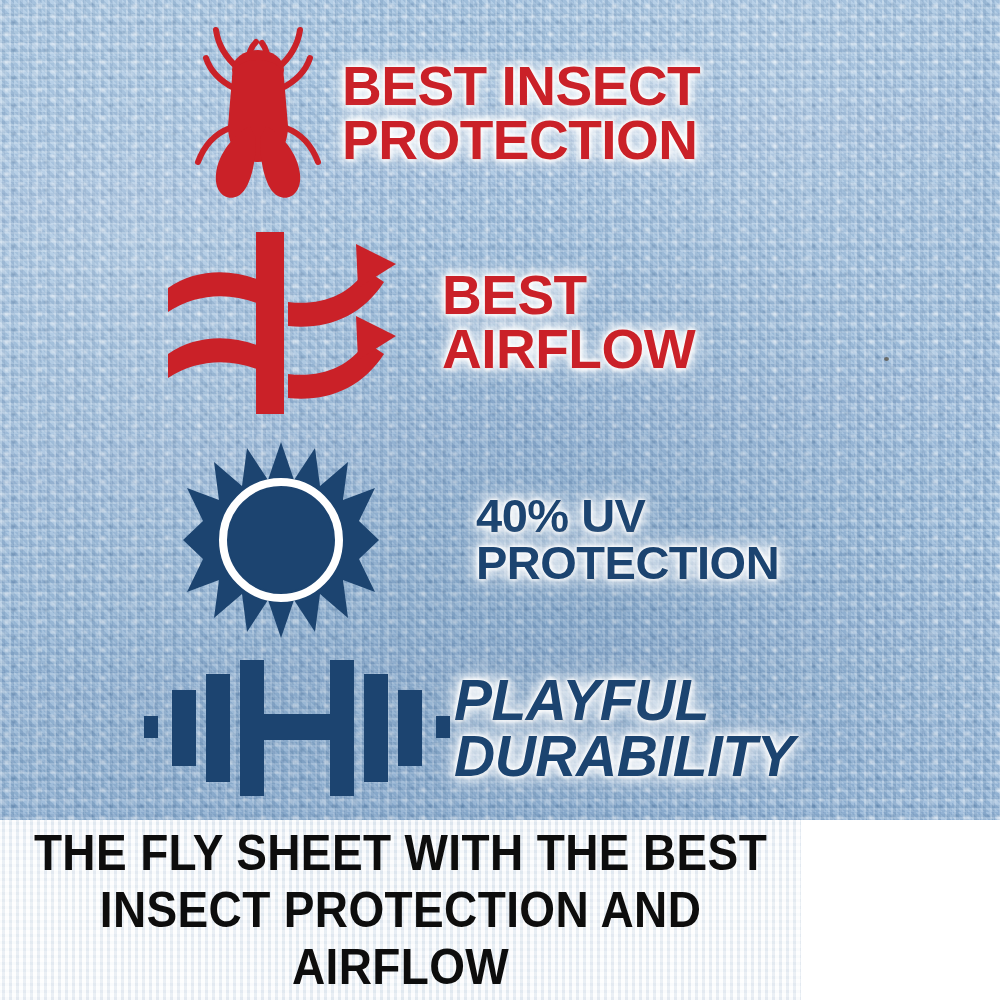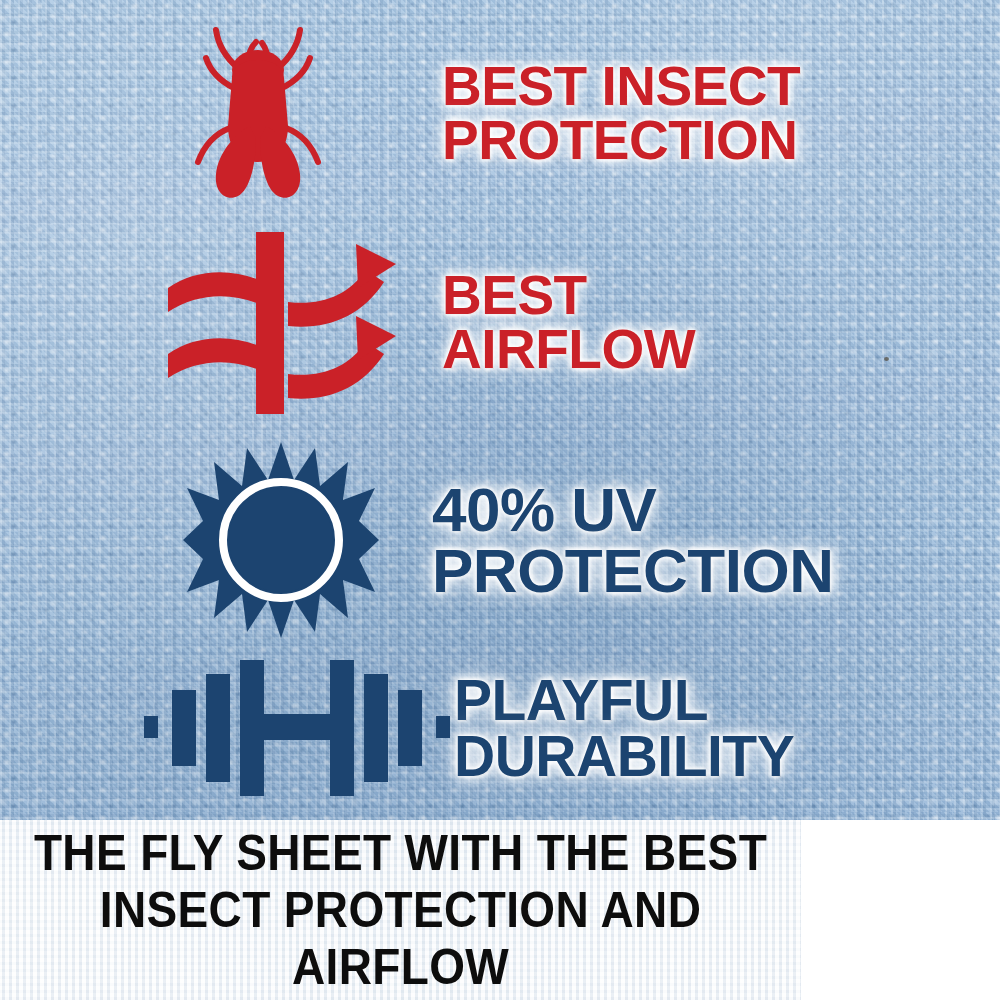--- a/index.html
+++ b/index.html
@@ -97,35 +97,35 @@
     text-shadow:
       0 0 4px #ffffff, 0 0 4px #ffffff, 0 0 10px #ffffff,
       0 0 16px #ffffff, 0 0 24px rgba(255,255,255,.9),
       1px 1px 0 rgba(10,30,55,.35);
   }
 
   
   #row-insect   { left: 172px; top:  22px; width: 700px; height: 182px; }
   #row-airflow  { left: 152px; top: 222px; width: 720px; height: 200px; }
   #row-uv       { left: 162px; top: 440px; width: 720px; height: 200px; }
-  #row-dura     { left: 140px; top: 648px; width: 740px; height: 160px; }
+  #row-dura     { left: 140px; top: 648px; width: 740px; height: 160px; font-style: italic; }
 
   #row-insect .icon-cell  { width: 170px; height: 182px; }
   #row-airflow .icon-cell { width: 276px; height: 200px; }
   #row-uv      .icon-cell { width: 238px; height: 200px; }
   #row-dura    .icon-cell { width: 314px; height: 160px; }
 
-  #row-insect .text-cell  { margin-left: 100px; }
+  #row-insect .text-cell  { }
   #row-airflow .text-cell { margin-left: 14px; }
   #row-uv      .text-cell { margin-left: 32px; }
   #row-dura    .text-cell { margin-left: 0px; }
 
   #txt-insect  { font-size: 55px; }
   #txt-airflow { font-size: 55px; }
-  #txt-uv      { font-size: 62px; }
+  #txt-uv      { font-size: 47px; margin-left: 44px; }
   #txt-dura    { font-size: 57px; }
 
   
   #caption-band {
     position: absolute;
     left: 0; top: 820px;
     width: 801px; height: 180px;
     background-color: #eef2f6;
     background-image:
       repeating-linear-gradient(90deg, rgba(255,255,255,.75) 0 2px, rgba(222,230,238,.55) 2px 5px),

